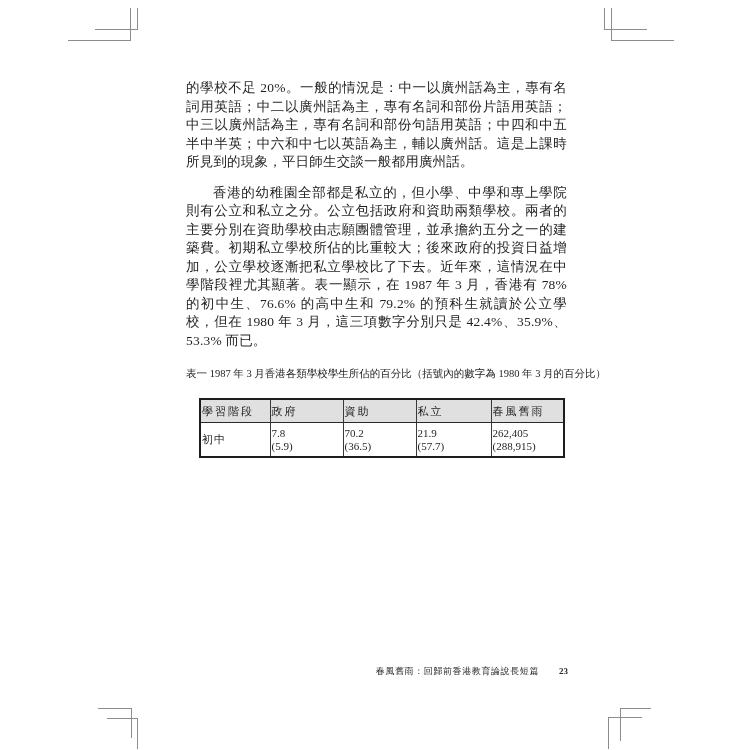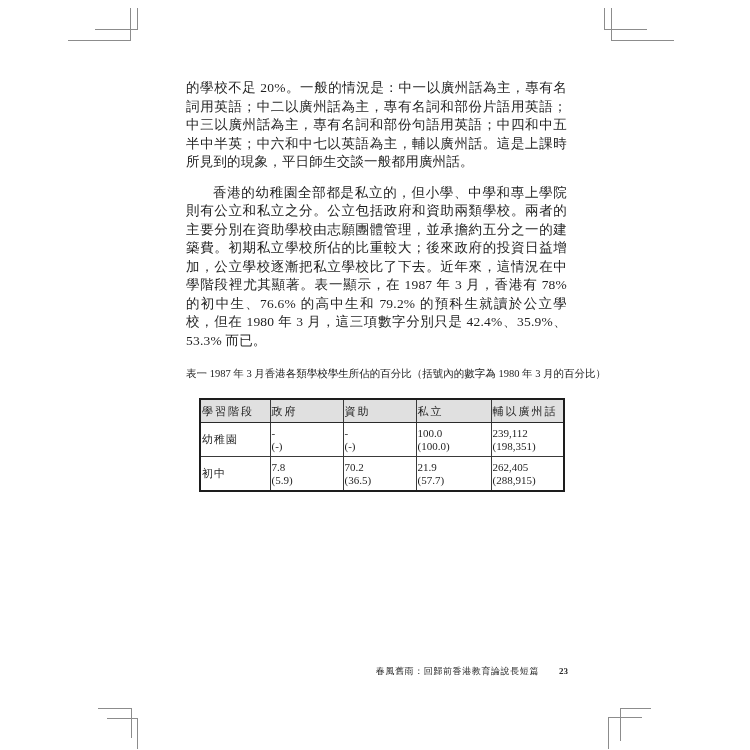--- a/index.html
+++ b/index.html
@@ -125,43 +125,24 @@
         <col class="c2">
         <col class="c3">
         <col class="c4">
       </colgroup>
     <thead>
       <tr>
         <th>學習階段</th>
         <th>政府</th>
         <th>資助</th>
         <th>私立</th>
-        <th>輔以廣州話</th>
+        <th>春風舊雨</th>
       </tr>
     </thead>
     <tbody>
-      <tr>
-        <td class="stage">幼稚園</td>
-        <td>
-            <span class="v">-</span>
-            <span class="v2">(-)</span>
-          </td>
-        <td>
-            <span class="v">-</span>
-            <span class="v2">(-)</span>
-          </td>
-        <td>
-            <span class="v">100.0</span>
-            <span class="v2">(100.0)</span>
-          </td>
-        <td>
-            <span class="v">239,112</span>
-            <span class="v2">(198,351)</span>
-          </td>
-      </tr>
       <tr>
         <td class="stage">初中</td>
         <td>
             <span class="v">7.8</span>
             <span class="v2">(5.9)</span>
           </td>
         <td>
             <span class="v">70.2</span>
             <span class="v2">(36.5)</span>
           </td>

